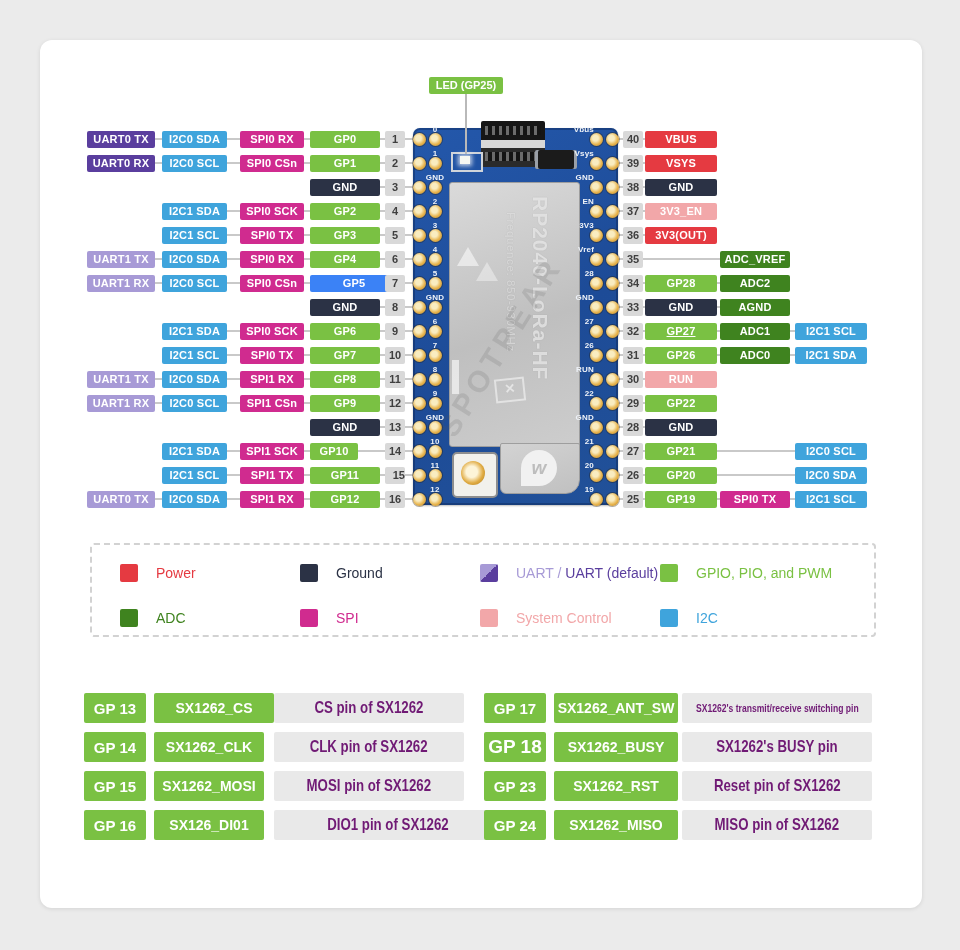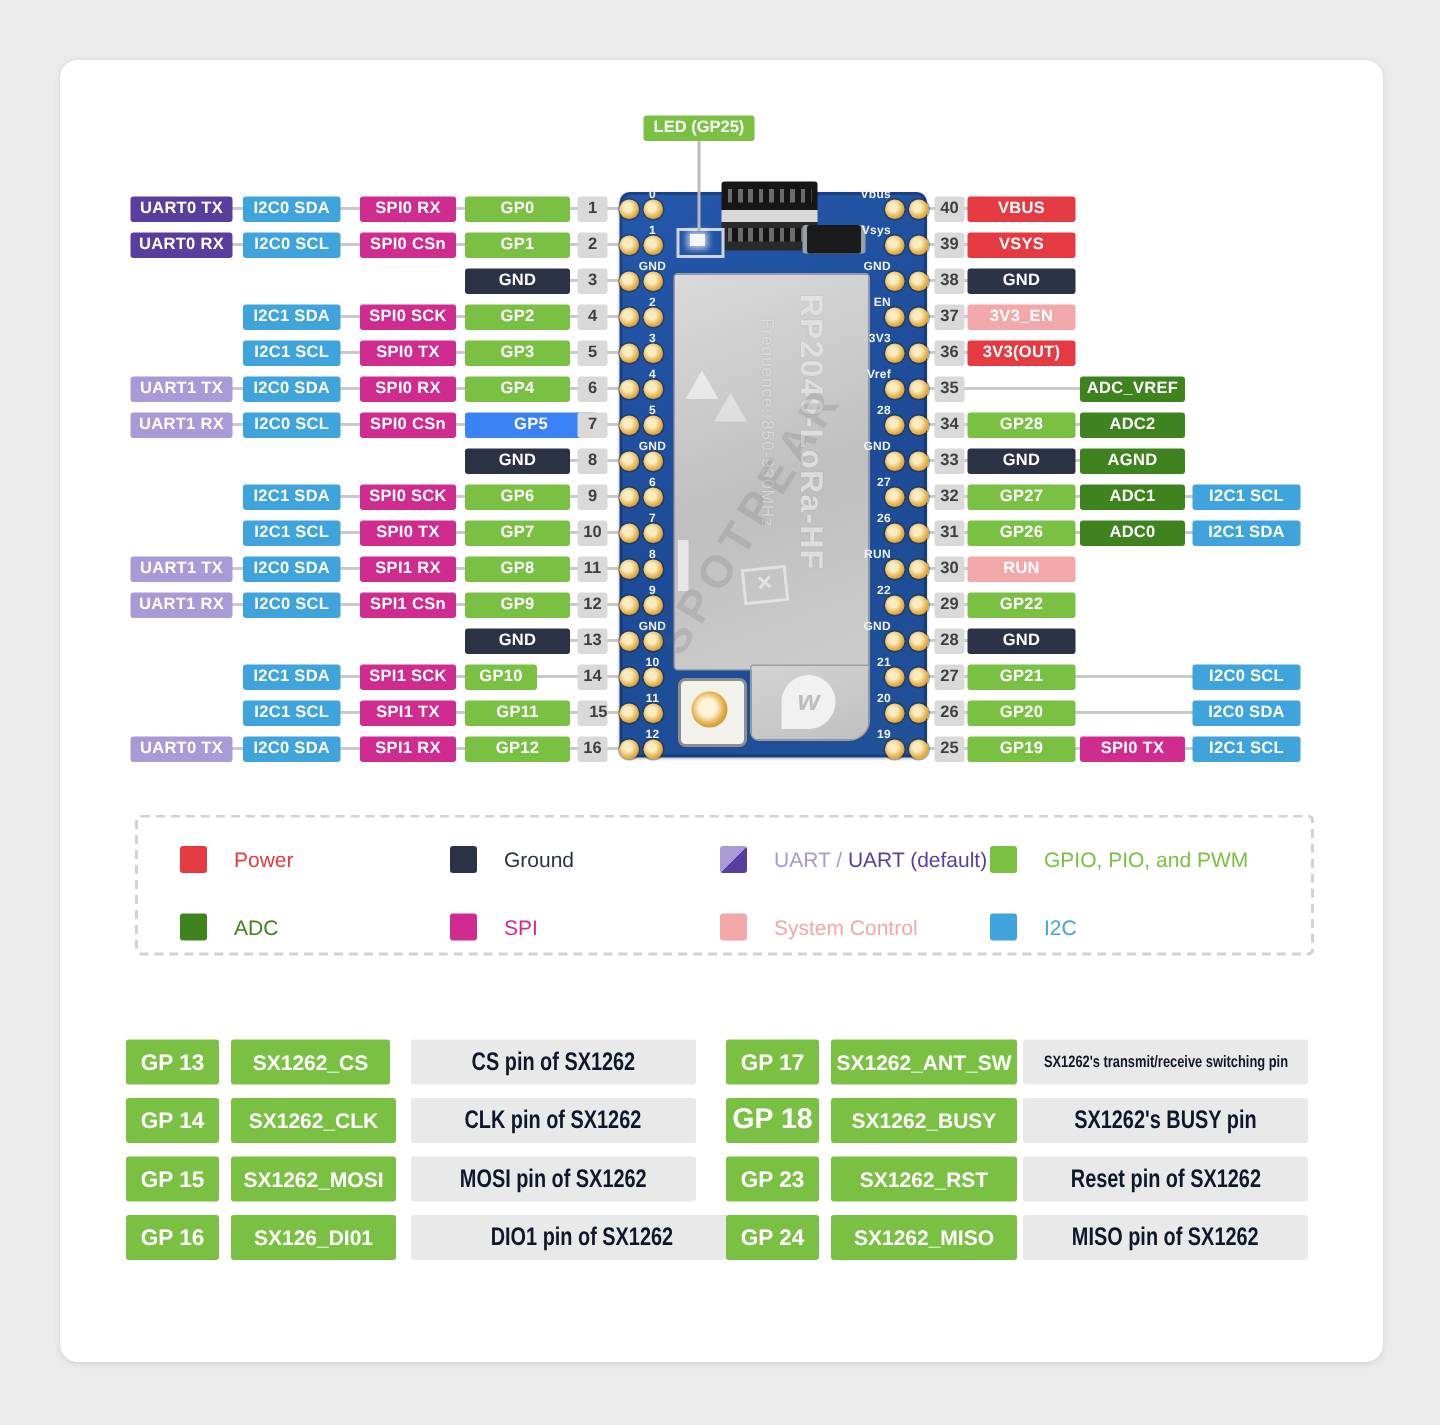--- a/index.html
+++ b/index.html
@@ -135,21 +135,21 @@
   }
   .leg-swatch{position:absolute;width:18px;height:18px;border-radius:2px;z-index:2;}
   .leg-label{position:absolute;height:18px;line-height:18px;font-size:14px;font-weight:500;white-space:nowrap;z-index:2;}
 
   
   .tcell{
     position:absolute;height:30px;border-radius:2px;z-index:2;
     display:flex;align-items:center;justify-content:center;white-space:nowrap;
   }
   .tgreen{color:#ffffff;font-weight:600;}
-  .tdesc{background:#e9e9e9;color:#0f172a;}
+  .tdesc{background:#e9e9e9;color:#701a75;}
   .condensed{
     display:inline-block;transform:scaleX(.78);transform-origin:center;
     font-weight:700;letter-spacing:0;
   }
 </style>
 </head>
 <body>
 
 <div id="card"></div>
 
@@ -278,21 +278,21 @@
     <div class="pin-num" style="left: 623px; top: 251px;">35</div>
     <div class="pin-line" style="left: 618px; top: 282px; width: 166px;"></div>
     <div class="pbox" style="left: 645px; top: 275px; width: 72px; background: rgb(122, 193, 67);">GP28</div>
     <div class="pbox" style="left: 720px; top: 275px; width: 70px; background: rgb(63, 131, 31);">ADC2</div>
     <div class="pin-num" style="left: 623px; top: 275px;">34</div>
     <div class="pin-line" style="left: 618px; top: 306px; width: 166px;"></div>
     <div class="pbox" style="left: 645px; top: 299px; width: 72px; background: rgb(43, 50, 69);">GND</div>
     <div class="pbox" style="left: 720px; top: 299px; width: 70px; background: rgb(63, 131, 31);">AGND</div>
     <div class="pin-num" style="left: 623px; top: 299px;">33</div>
     <div class="pin-line" style="left: 618px; top: 330px; width: 243px;"></div>
-    <div class="pbox" style="left: 645px; top: 323px; width: 72px; background: rgb(122, 193, 67);">GP27</div>
+    <div class="pbox" style="left: 645px; top: 323px; width: 72px; background: rgb(122, 193, 67); text-decoration: underline;">GP27</div>
     <div class="pbox" style="left: 720px; top: 323px; width: 70px; background: rgb(63, 131, 31);">ADC1</div>
     <div class="pbox" style="left: 795px; top: 323px; width: 72px; background: rgb(63, 164, 220);">I2C1 SCL</div>
     <div class="pin-num" style="left: 623px; top: 323px;">32</div>
     <div class="pin-line" style="left: 618px; top: 354px; width: 243px;"></div>
     <div class="pbox" style="left: 645px; top: 347px; width: 72px; background: rgb(122, 193, 67);">GP26</div>
     <div class="pbox" style="left: 720px; top: 347px; width: 70px; background: rgb(63, 131, 31);">ADC0</div>
     <div class="pbox" style="left: 795px; top: 347px; width: 72px; background: rgb(63, 164, 220);">I2C1 SDA</div>
     <div class="pin-num" style="left: 623px; top: 347px;">31</div>
     <div class="pin-line" style="left: 618px; top: 378px; width: 93px;"></div>
     <div class="pbox" style="left: 645px; top: 371px; width: 72px; background: rgb(242, 167, 169);">RUN</div>
@@ -422,21 +422,21 @@
     <div class="leg-label" style="left: 696px; top: 564px;"><span style="color: rgb(122, 193, 67);">GPIO, PIO, and PWM</span></div>
     <div class="leg-swatch" style="left: 120px; top: 609px; background: rgb(63, 131, 31);"></div>
     <div class="leg-label" style="left: 156px; top: 609px;"><span style="color: rgb(63, 131, 31);">ADC</span></div>
     <div class="leg-swatch" style="left: 300px; top: 609px; background: rgb(208, 43, 143);"></div>
     <div class="leg-label" style="left: 336px; top: 609px;"><span style="color: rgb(208, 43, 143);">SPI</span></div>
     <div class="leg-swatch" style="left: 480px; top: 609px; background: rgb(242, 167, 169);"></div>
     <div class="leg-label" style="left: 516px; top: 609px;"><span style="color: rgb(242, 167, 169);">System Control</span></div>
     <div class="leg-swatch" style="left: 660px; top: 609px; background: rgb(63, 164, 220);"></div>
     <div class="leg-label" style="left: 696px; top: 609px;"><span style="color: rgb(63, 164, 220);">I2C</span></div>
     <div class="tcell tgreen" style="left: 84px; top: 693px; width: 62px; background: rgb(122, 193, 67); font-size: 15px;">GP 13</div>
-    <div class="tcell tgreen" style="left: 154px; top: 693px; width: 106px; background: rgb(122, 193, 67); font-size: 14px;">SX1262_CS</div>
+    <div class="tcell tgreen" style="left: 154px; top: 693px; width: 120px; background: rgb(122, 193, 67); font-size: 14px;">SX1262_CS</div>
     <div class="tcell tdesc" style="left: 274px; top: 693px; width: 190px;">
       <span class="condensed" style="font-size: 17px;">CS pin of SX1262</span>
     </div>
     <div class="tcell tgreen" style="left: 84px; top: 732px; width: 62px; background: rgb(122, 193, 67); font-size: 15px;">GP 14</div>
     <div class="tcell tgreen" style="left: 154px; top: 732px; width: 110px; background: rgb(122, 193, 67); font-size: 14px;">SX1262_CLK</div>
     <div class="tcell tdesc" style="left: 274px; top: 732px; width: 190px;">
       <span class="condensed" style="font-size: 17px;">CLK pin of SX1262</span>
     </div>
     <div class="tcell tgreen" style="left: 84px; top: 771px; width: 62px; background: rgb(122, 193, 67); font-size: 15px;">GP 15</div>
     <div class="tcell tgreen" style="left: 154px; top: 771px; width: 110px; background: rgb(122, 193, 67); font-size: 14px;">SX1262_MOSI</div>

